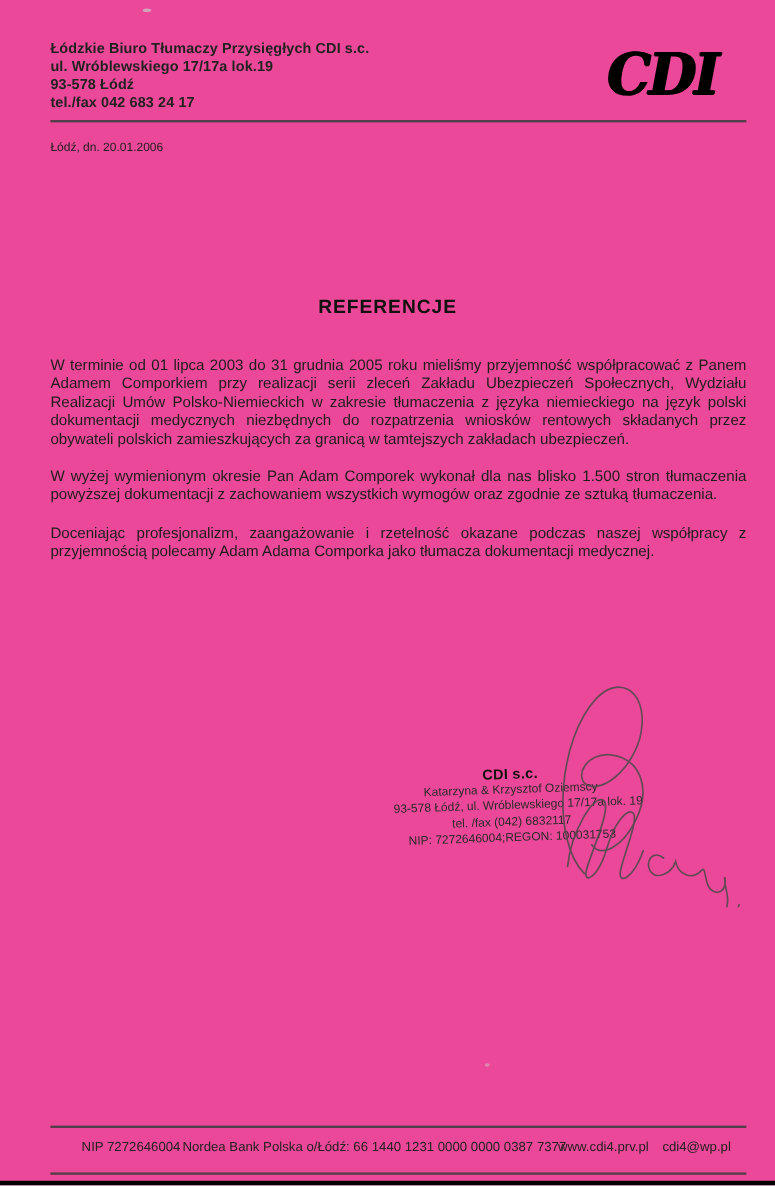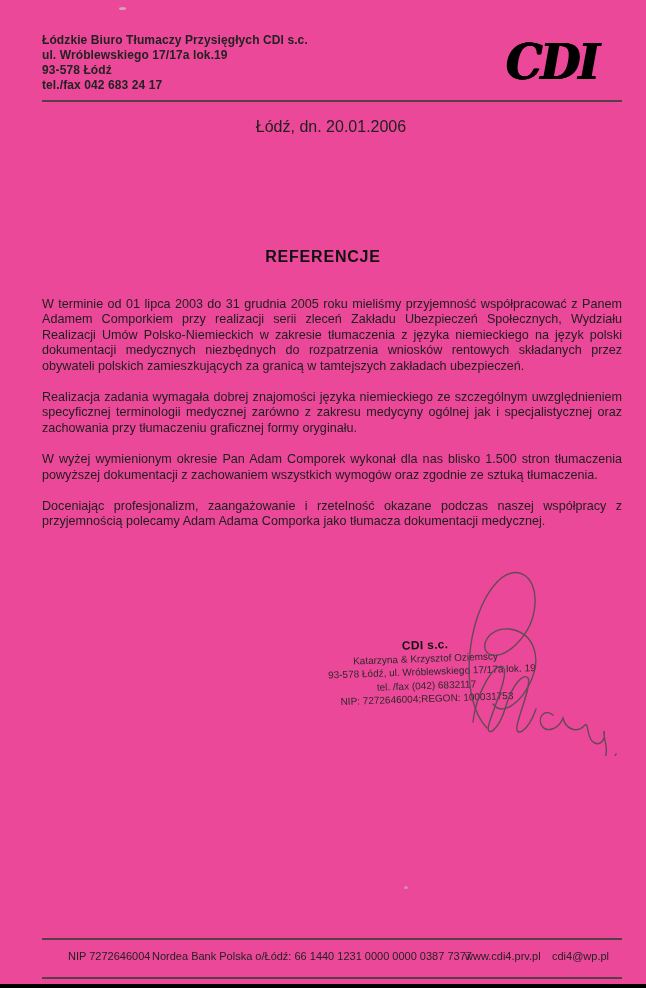--- a/index.html
+++ b/index.html
@@ -27,21 +27,21 @@
     color:#000;
     text-shadow:.8px 0 0 #000,-.8px 0 0 #000,0 .5px 0 #000;
     transform:scaleY(1.04);
   }
   .rule{
     position:absolute;height:1.5px;background:#3d3d3d;opacity:.85;
   }
   .rule-header{left:42px;top:100px;width:580px;}
   .date-line{
     position:absolute;left:42px;top:118px;width:578px;
-    text-align:center;font-size:16px;color:#202020;
+    text-align:left;font-size:10px;color:#202020;
   }
   
   .doc-title{
     position:absolute;left:0;top:248px;width:646px;
     text-align:center;font-size:16px;font-weight:bold;letter-spacing:.8px;
     color:#111;
   }
   .body-text{
     position:absolute;left:42px;top:297px;width:580px;
     font-size:12.6px;line-height:15.4px;
@@ -88,21 +88,20 @@
   <div class="logo">CDI</div>
 
   <div class="rule rule-header"></div>
 
   <div class="date-line">Łódź, dn. 20.01.2006</div>
 
   <div class="doc-title">REFERENCJE</div>
 
   <div class="body-text">
     <p>W terminie od 01 lipca 2003 do 31 grudnia 2005 roku mieliśmy przyjemność współpracować z Panem Adamem Comporkiem przy realizacji serii zleceń Zakładu Ubezpieczeń Społecznych, Wydziału Realizacji Umów Polsko-Niemieckich w zakresie tłumaczenia z języka niemieckiego na język polski dokumentacji medycznych niezbędnych do rozpatrzenia wniosków rentowych składanych przez obywateli polskich zamieszkujących za granicą w tamtejszych zakładach ubezpieczeń.</p>
-    <p>Realizacja zadania wymagała dobrej znajomości języka niemieckiego ze szczególnym uwzględnieniem specyficznej terminologii medycznej zarówno z zakresu medycyny ogólnej jak i specjalistycznej oraz zachowania przy tłumaczeniu graficznej formy oryginału.</p>
     <p>W wyżej wymienionym okresie Pan Adam Comporek wykonał dla nas blisko 1.500 stron tłumaczenia powyższej dokumentacji z zachowaniem wszystkich wymogów oraz zgodnie ze sztuką tłumaczenia.</p>
     <p>Doceniając profesjonalizm, zaangażowanie i rzetelność okazane podczas naszej współpracy z przyjemnością polecamy Adam Adama Comporka jako tłumacza dokumentacji medycznej.</p>
   </div>
 
   <div class="stamp">
     <div class="stamp-company">CDI s.c.</div>
     <div>Katarzyna &amp; Krzysztof Oziemscy</div>
     <div>93-578 Łódź, ul. Wróblewskiego 17/17a lok. 19</div>
     <div>tel. /fax (042) 6832117</div>
     <div>NIP: 7272646004;REGON: 100031753</div>

